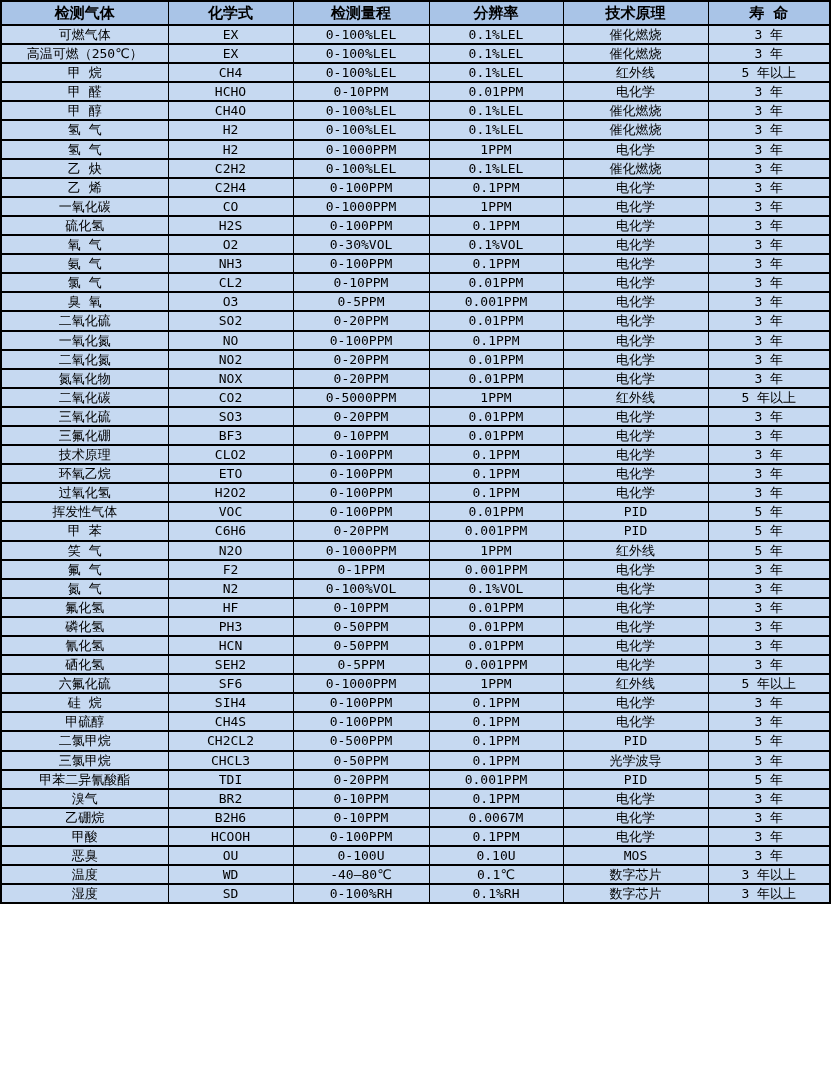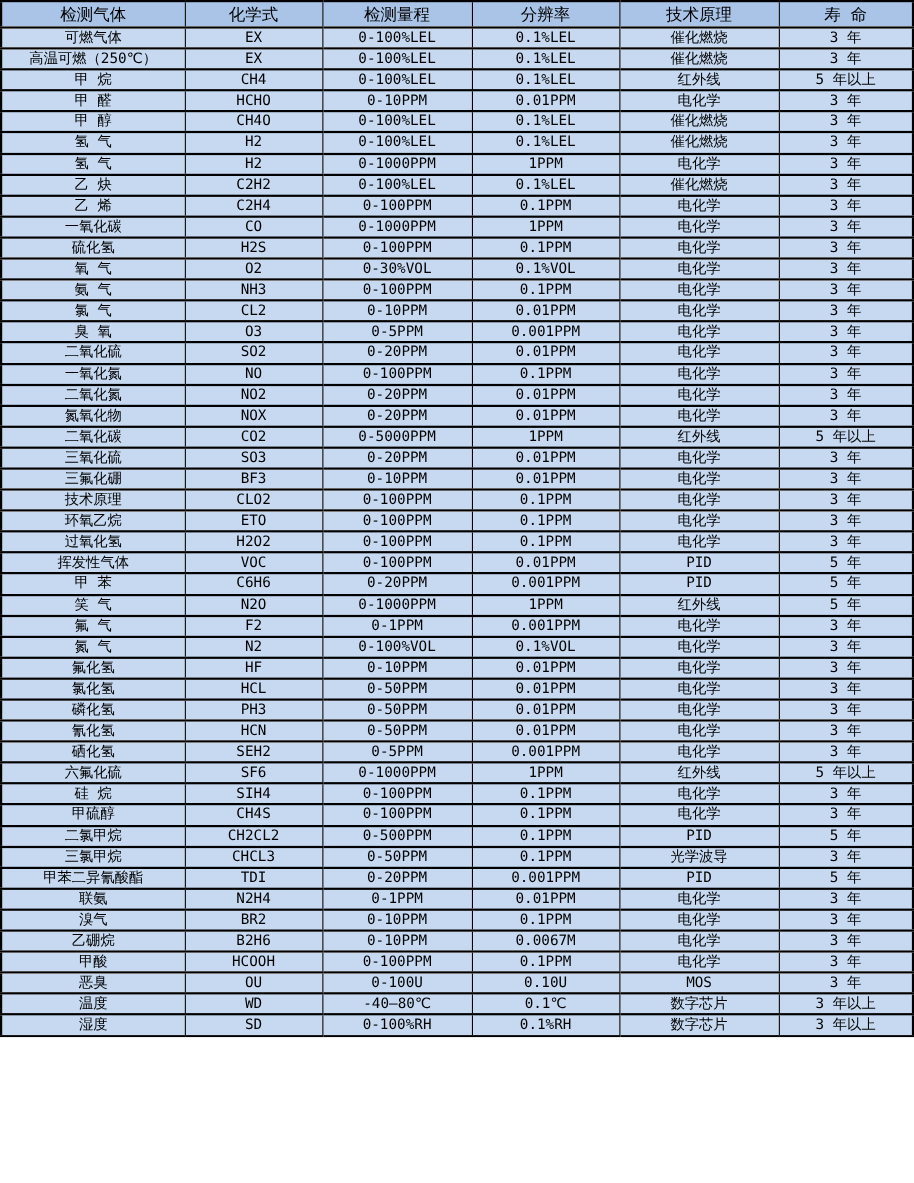--- a/index.html
+++ b/index.html
@@ -34,21 +34,21 @@
     border-bottom:2px solid var(--border);
     text-align:center;
     vertical-align:middle;
     padding:0 2px;
     overflow:hidden;
     white-space:nowrap;
   }
   th{
     background:var(--header-bg);
     font-size:15px;
-    font-weight:normal;
+    font-weight:bold;
     height:22px;
     line-height:22px;
   }
   td{
     background:var(--row-bg);
     font-size:13px;
     height:17.1px;
     line-height:17.1px;
   }
 </style>
@@ -317,28 +317,20 @@
       </tr>
       <tr>
         <td>氟化氢</td>
         <td>HF</td>
         <td>0-10PPM</td>
         <td>0.01PPM</td>
         <td>电化学</td>
         <td>3 年</td>
       </tr>
       <tr>
-        <td>氯化氢</td>
-        <td>HCL</td>
-        <td>0-50PPM</td>
-        <td>0.01PPM</td>
-        <td>电化学</td>
-        <td>3 年</td>
-      </tr>
-      <tr>
         <td>磷化氢</td>
         <td>PH3</td>
         <td>0-50PPM</td>
         <td>0.01PPM</td>
         <td>电化学</td>
         <td>3 年</td>
       </tr>
       <tr>
         <td>氰化氢</td>
         <td>HCN</td>
@@ -397,28 +389,20 @@
       </tr>
       <tr>
         <td>甲苯二异氰酸酯</td>
         <td>TDI</td>
         <td>0-20PPM</td>
         <td>0.001PPM</td>
         <td>PID</td>
         <td>5 年</td>
       </tr>
       <tr>
-        <td>联氨</td>
-        <td>N2H4</td>
-        <td>0-1PPM</td>
-        <td>0.01PPM</td>
-        <td>电化学</td>
-        <td>3 年</td>
-      </tr>
-      <tr>
         <td>溴气</td>
         <td>BR2</td>
         <td>0-10PPM</td>
         <td>0.1PPM</td>
         <td>电化学</td>
         <td>3 年</td>
       </tr>
       <tr>
         <td>乙硼烷</td>
         <td>B2H6</td>

